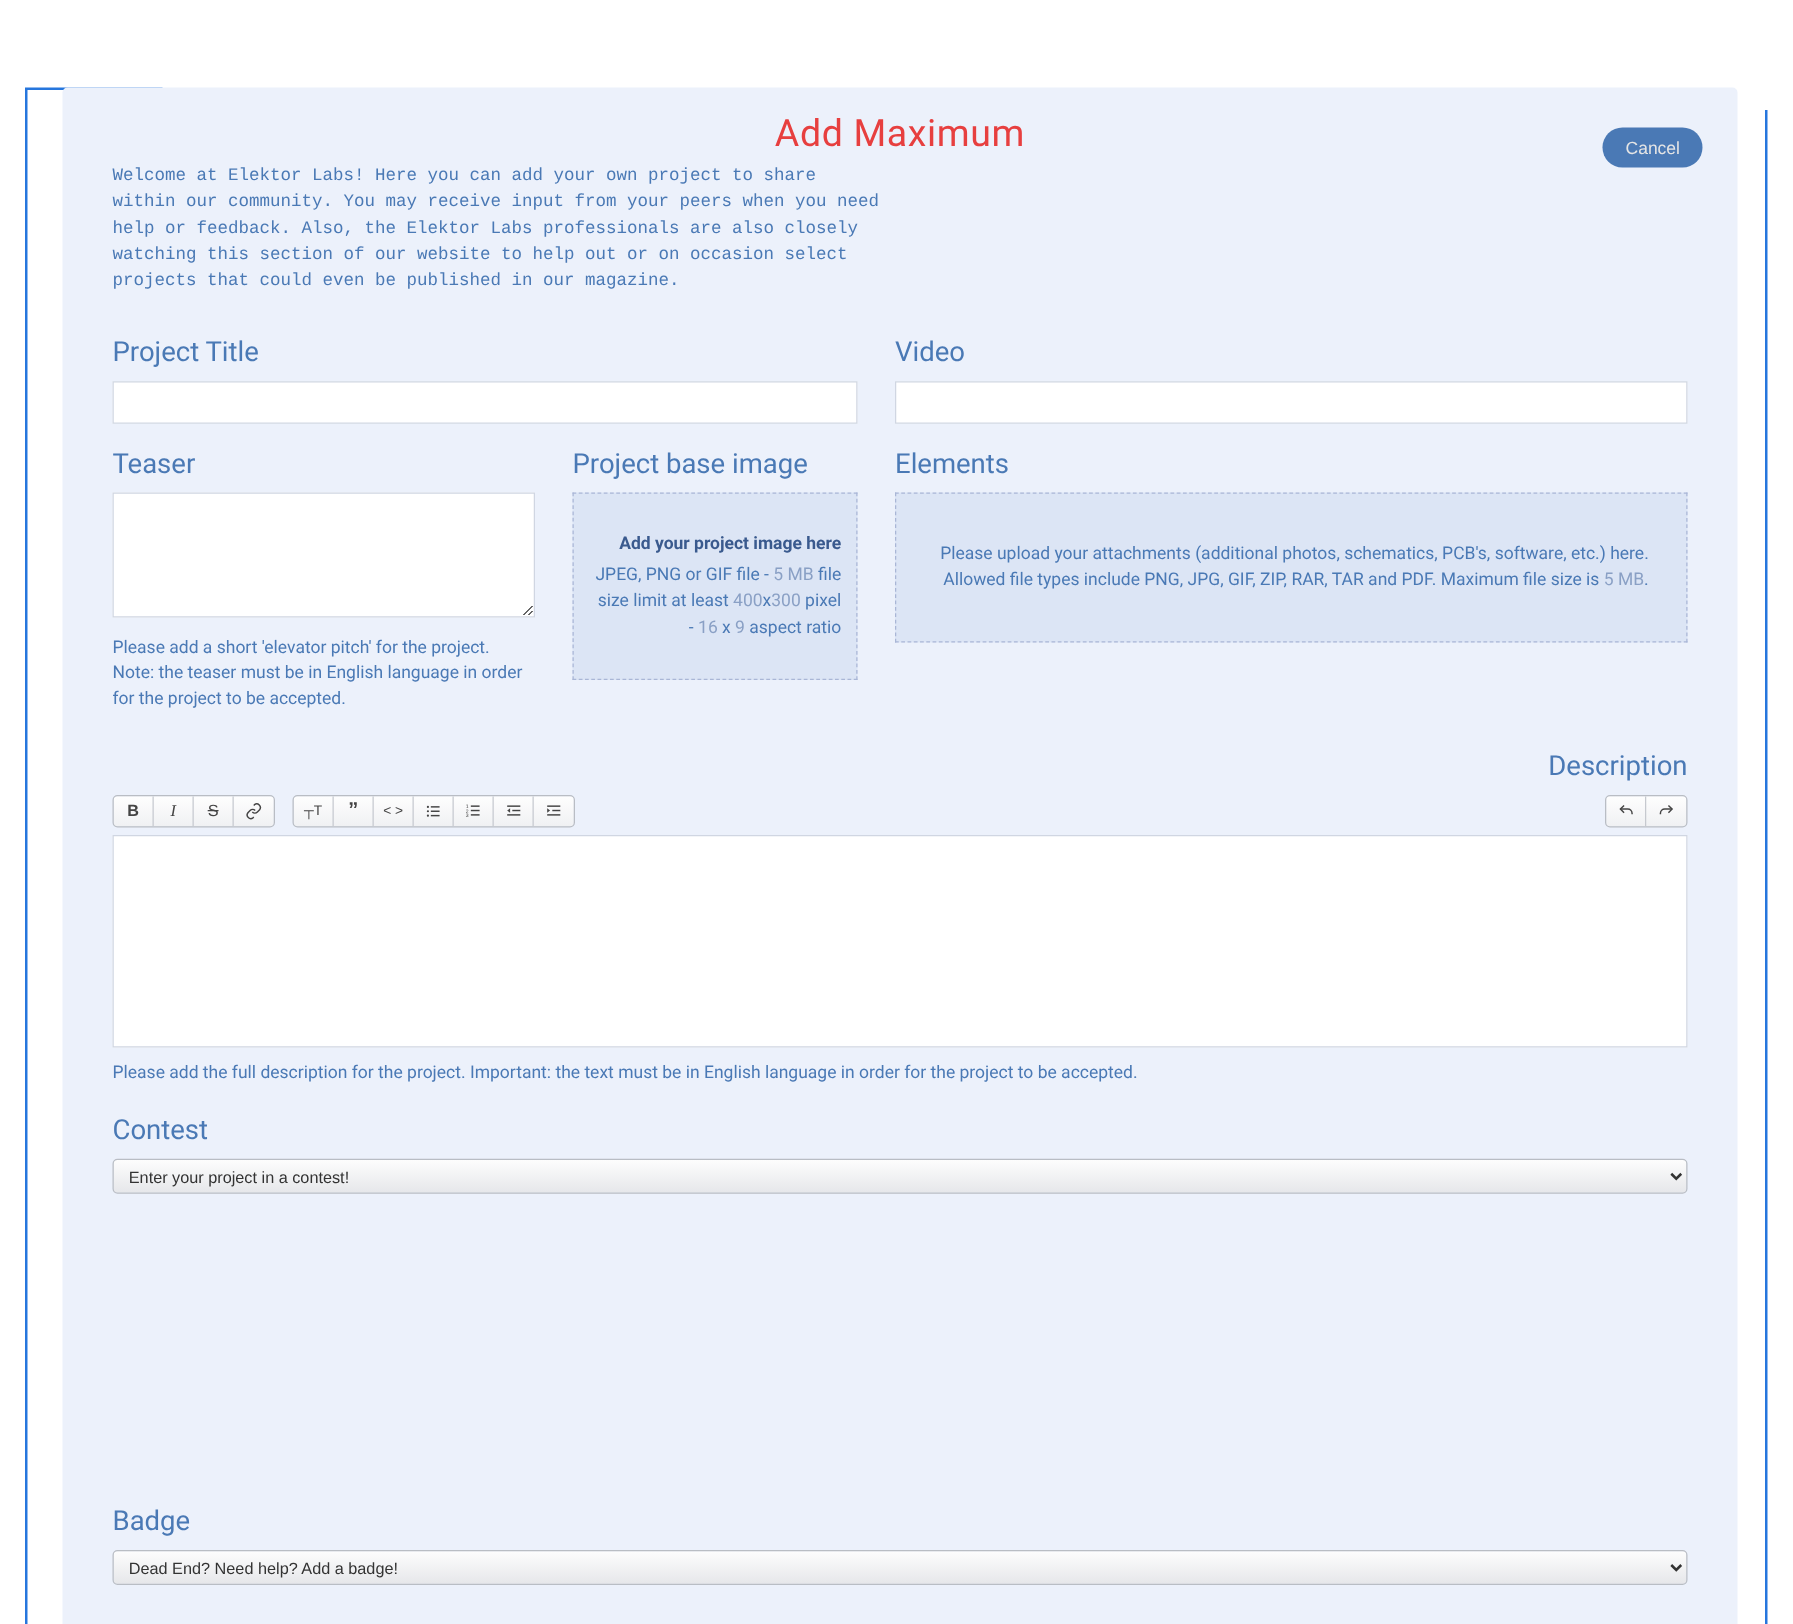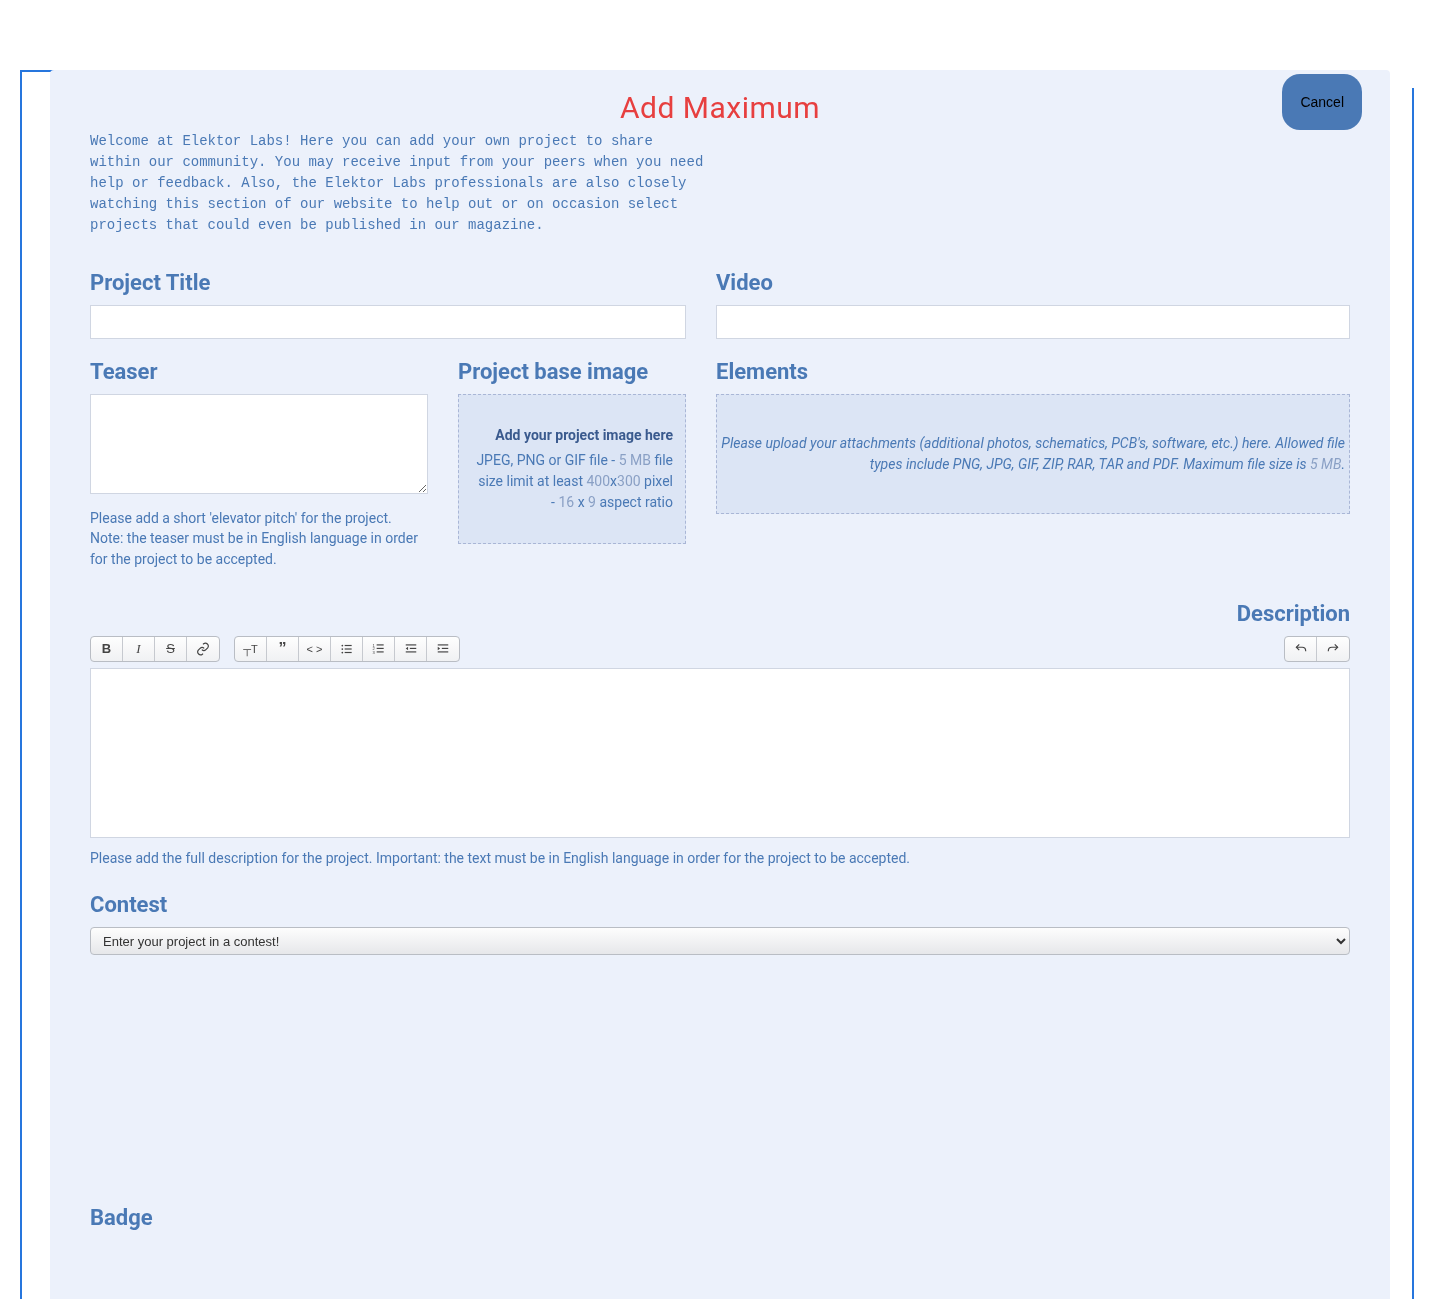--- a/index.html
+++ b/index.html
@@ -3,26 +3,26 @@
 <meta charset="utf-8">
 <style>
 * { box-sizing: border-box; margin: 0; padding: 0; }
 body { font-family: -apple-system, BlinkMacSystemFont, "Segoe UI", Roboto, Arial, sans-serif; background: #fff; padding: 20px; }
 .outer-frame { border: 2px solid #2676dd; border-top: none; border-right: none; border-radius: 0 0 0 18px; padding: 0 24px 28px 28px; position: relative; }
 .outer-frame::before { content: ""; position: absolute; top: 0; left: -2px; width: 110px; height: 2px; background: #2676dd; }
 .outer-frame::after { content: ""; position: absolute; top: 18px; right: 0; bottom: -2px; width: 2px; background: #2676dd; border-radius: 0 0 18px 0; }
 .outer-bottom { position: absolute; bottom: -2px; left: 0; right: 0; height: 2px; background: #2676dd; border-radius: 0 0 18px 18px; }
 .panel { background: #ecf1fb; border-radius: 4px; padding: 20px 40px 28px 40px; margin-top: 50px; position: relative; }
 .page-title { color: #e73f3f; font-size: 30px; font-weight: 400; text-align: center; margin-bottom: 6px; letter-spacing: 0.5px; }
-.cancel-btn { position: absolute; top: 4px; right: 28px; background: #4a79b5; color: #000000; border: none; padding: 20px 18px; border-radius: 18px; font-size: 14px; cursor: pointer; }
+.cancel-btn { position: absolute; top: 32px; right: 28px; background: #4a79b5; color: #e5e5e5; border: none; padding: 8px 18px; border-radius: 18px; font-size: 14px; cursor: pointer; }
 .intro { color: #4a79b5; font-size: 14px; line-height: 1.5; max-width: 620px; margin-bottom: 20px; font-family: Liberation Mono, monospace; }
 .row { display: flex; gap: 30px; margin-bottom: 6px; }
 .col-left { flex: 0 0 596px; }
 .col-right { flex: 1; }
-.section-title { color: #4a79b5; font-size: 22px; font-weight: 700; margin-bottom: 10px; margin-top: 14px; }
+.section-title { color: #4a79b5; font-size: 22px; font-weight: 400; margin-bottom: 10px; margin-top: 14px; }
 .text-input { width: 100%; height: 34px; border: 1px solid #d0d6e2; background: #fff; padding: 4px 8px; font-size: 14px; }
 .textarea { width: 100%; height: 100px; border: 1px solid #d0d6e2; background: #fff; padding: 6px 8px; font-size: 14px; resize: both; }
 .rows3 { display: flex; gap: 30px; margin-top: 4px; }
 .col-teaser { flex: 0 0 338px; }
 .col-image { flex: 0 0 228px; }
 .col-elements { flex: 1; }
 .hint { color: #4a79b5; font-size: 14px; line-height: 1.45; margin-top: 10px; }
 .dropzone { border: 1px dashed #a9b6d6; background: #dce5f5; text-align: right; padding: 30px 12px; font-size: 14px; color: #4a79b5; line-height: 1.5; }
 .dropzone-strong { font-weight: 700; color: #3a5a8e; display: block; margin-bottom: 4px; }
 .dropzone .muted { color: #8aa0c5; }
@@ -71,21 +71,21 @@
       </div>
       <div class="col-image">
         <div class="section-title">Project base image</div>
         <div class="dropzone">
           <span class="dropzone-strong">Add your project image here</span>
           <span>JPEG, PNG or GIF file - </span><span class="muted">5 MB</span><span> file size limit at least </span><span class="muted">400</span><span>x</span><span class="muted">300</span><span> pixel - </span><span class="muted">16</span><span> x </span><span class="muted">9</span><span> aspect ratio</span>
         </div>
       </div>
       <div class="col-elements">
         <div class="section-title">Elements</div>
-        <div class="dropzone" style="padding:38px 4px;font-style:italic;">
+        <div class="dropzone" style="padding:38px 30px;">
           <span>Please upload your attachments (additional photos, schematics, PCB's, software, etc.) here. Allowed file types include PNG, JPG, GIF, ZIP, RAR, TAR and PDF. Maximum file size is </span><span class="muted">5 MB</span><span>.</span>
         </div>
       </div>
     </div>
 
     <div class="section-title" style="margin-top:32px;text-align:right;">Description</div>
     <div class="editor-wrap">
       <div class="toolbar">
         <div class="btn-group">
           <button title="Bold">
@@ -173,20 +173,23 @@
 
     <div class="row-bottom">
       <div class="col-half">
         <div class="section-title">Contest</div>
         <select class="select">
           <option>Enter your project in a contest!</option>
         </select>
       </div>
       <div class="col-half">
         <div class="section-title">Badge</div>
+        <select class="select">
+          <option>Dead End? Need help? Add a badge!</option>
+        </select>
       </div>
     </div>
 
     <div class="pledge-row">
       <svg class="rocket-icon" viewBox="0 0 26 34">
         <path d="M13 1 C8 6 7 12 7 18 L7 25 L19 25 L19 18 C19 12 18 6 13 1 Z" fill="#4a79b5"></path>
         <circle cx="13" cy="15" r="4.5" fill="#fff"></circle>
         <text x="13" y="18" text-anchor="middle" font-size="7" font-weight="700" fill="#333">S</text>
         <path d="M7 22 L2 32 L8 27 Z" fill="#4a79b5"></path>
         <path d="M19 22 L24 32 L18 27 Z" fill="#4a79b5"></path>

